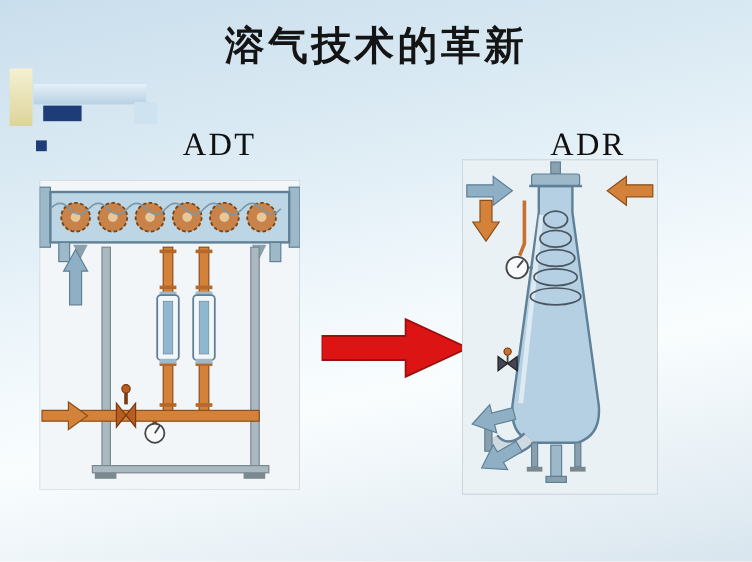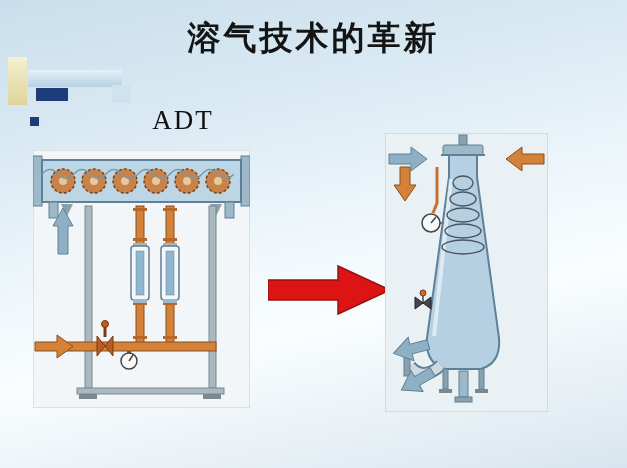--- a/index.html
+++ b/index.html
@@ -43,20 +43,21 @@
 
   <h1 class="title">溶气技术的革新</h1>
 
   <div class="decor decor-cream"></div>
   <div class="decor decor-blue-bar"></div>
   <div class="decor decor-navy-bar"></div>
   <div class="decor decor-blue-square"></div>
   <div class="decor decor-bullet"></div>
 
   <div class="dlabel adt">ADT</div>
+  <div class="dlabel adr">ADR</div>
 
   <svg class="diagram-left" width="217" height="258" viewBox="0 0 217 258">
     <rect x="0" y="0" width="217" height="258" fill="#f2f6f8" stroke="#c3cfd6"></rect>
 
     <g>
       <rect x="0" y="6" width="9" height="50" fill="#9db8c8" stroke="#5f8096"></rect>
       <rect x="208" y="6" width="9" height="50" fill="#9db8c8" stroke="#5f8096"></rect>
       <rect x="9" y="10" width="199" height="42" fill="#bcd6e6" stroke="#5f8096" stroke-width="2"></rect>
       <g>
         <circle cx="30" cy="31" r="12" fill="#c8834a" stroke="#7a4515" stroke-width="1.5" stroke-dasharray="3 2"></circle>

